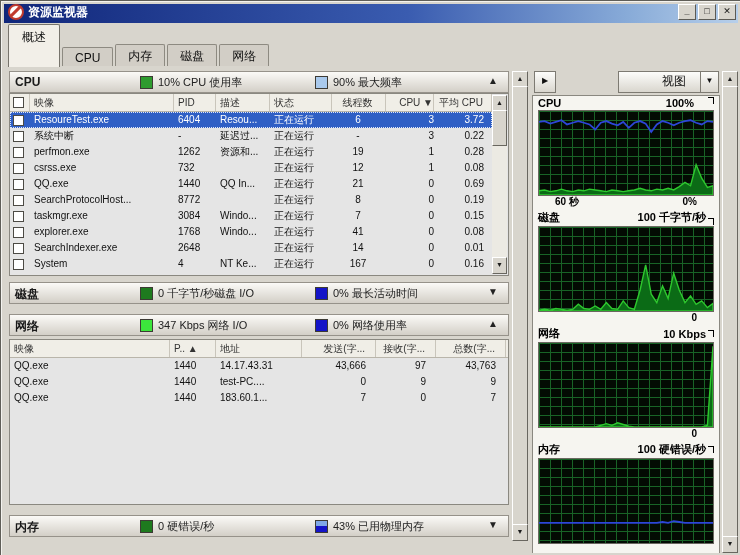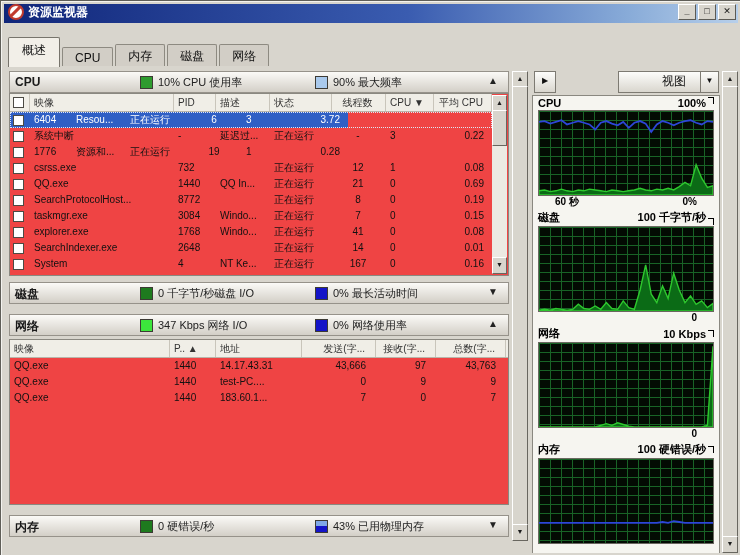--- a/index.html
+++ b/index.html
@@ -14,42 +14,42 @@
   .title-text{color:#fff;font-weight:bold;font-size:12px;flex:1;white-space:nowrap;overflow:hidden;}
   .win-btn{width:16px;height:14px;margin-left:2px;background:#d8d5cd;border:1px solid;border-color:#fff #5c5a54 #5c5a54 #fff;
     font-size:9px;line-height:12px;text-align:center;font-weight:bold;color:#1a1a1a;}
   
   .menubar{position:absolute;left:3px;top:22px;right:3px;height:19px;display:flex;align-items:center;font-size:12px;color:#111;}
   .menu-item{padding:1px 7px;white-space:nowrap;}
   
   .tabbar{position:absolute;left:3px;top:41px;right:3px;height:24px;border-bottom:1px solid #8d8a81;display:flex;align-items:flex-end;padding-left:4px;}
   .tab{font-size:12px;color:#111;background:#d2cec6;border:1px solid #8d8a81;border-bottom:none;
     padding:3px 12px 2px;margin-right:2px;border-radius:2px 2px 0 0;position:relative;top:1px;white-space:nowrap;}
-  .tab.active{background:#f2efe8;padding:4px 13px 8px;top:1px;z-index:2;border-color:#77746c;}
+  .tab.active{background:#f2efe8;padding:4px 13px 21px;top:1px;z-index:2;border-color:#77746c;}
   
   .client{position:absolute;left:3px;top:65px;right:3px;bottom:3px;background:#d8d5cd;}
   .left-panel{position:absolute;left:5px;top:5px;width:500px;height:470px;}
   
   .secbar{position:relative;height:20px;border:1px solid #96928a;background:linear-gradient(#fbfaf7,#d3cfc7);
     font-size:12px;margin-bottom:0;}
   .secbar .sec-title{position:absolute;left:5px;top:3px;font-weight:bold;color:#1a1a1a;white-space:nowrap;}
   .legend{position:absolute;top:3px;display:flex;align-items:center;font-size:11px;color:#222;white-space:nowrap;}
   .legend.l1{left:130px;} .legend.l2{left:305px;}
   .swatch{width:11px;height:11px;border:1px solid #3c3a34;margin-right:5px;flex:0 0 auto;}
   .sec-arrow{position:absolute;right:10px;top:3px;font-size:10px;color:#222;}
   
-  .tbl{position:relative;background:#ef4444;border:1px solid #8a8880;overflow:hidden;}
+  .tbl{position:relative;background:#e5e5e5;border:1px solid #8a8880;overflow:hidden;}
   .trow{display:flex;height:16px;line-height:16px;font-size:10px;color:#111;white-space:nowrap;}
   .trow.thead{background:#f0eee7;border-bottom:1px solid #b9b5aa;height:17px;line-height:17px;font-size:10px;color:#333;}
   .cell{overflow:hidden;padding-left:4px;box-sizing:border-box;flex:0 0 auto;}
   .thead .cell{border-right:1px solid #c9c5bb;}
   .cb{width:9px;height:9px;border:1px solid #4c4a44;background:#fff;display:inline-block;margin:3px 0 0 3px;}
   .cc{width:20px;padding:0;}
   .cpu-t .c0{width:144px}.cpu-t .c1{width:42px}.cpu-t .c2{width:54px}.cpu-t .c3{width:62px}
-  .cpu-t .c4{width:54px;text-align:center;padding-right:6px}.cpu-t .c5{width:48px;padding-right:20px}
+  .cpu-t .c4{width:54px;text-align:center;padding-right:6px}.cpu-t .c5{width:48px;text-align:right;padding-right:0}
   .cpu-t .c6{width:58px;text-align:right;padding-right:8px}
   .net-t .c0{width:160px}.net-t .c1{width:46px}.net-t .c2{width:86px}
   .net-t .c3{width:74px;text-align:right;padding-right:10px}.net-t .c4{width:60px;text-align:right;padding-right:10px}
   .net-t .c5{width:70px;text-align:right;padding-right:10px}
   .trow.sel .cell{background:#2f5fc5;color:#fff;}
   .trow.sel{outline:1px dotted #dfe6f5;outline-offset:-1px;}
   
   .sb{position:absolute;background:#eceae3;}
   .sbbtn{position:absolute;left:0;right:0;height:15px;background:#d8d5cd;border:1px solid;border-color:#fff #68665f #68665f #fff;
     font-size:7px;text-align:center;line-height:13px;color:#1c1c1c;}
@@ -116,40 +116,42 @@
               <div class="cell c0">映像</div>
               <div class="cell c1">PID</div>
               <div class="cell c2">描述</div>
               <div class="cell c3">状态</div>
               <div class="cell c4">线程数</div>
               <div class="cell c5">CPU ▼</div>
               <div class="cell c6">平均 CPU</div>
             </div>
             <div class="trow sel">
               <div class="cell cc"><span class="cb"></span></div>
+              <div class="cell c0">ResoureTest.exe</div>
               <div class="cell c1">6404</div>
               <div class="cell c2">Resou...</div>
               <div class="cell c3">正在运行</div>
               <div class="cell c4">6</div>
               <div class="cell c5">3</div>
               <div class="cell c6">3.72</div>
             </div>
             <div class="trow">
               <div class="cell cc"><span class="cb"></span></div>
               <div class="cell c0">系统中断</div>
               <div class="cell c1">-</div>
               <div class="cell c2">延迟过...</div>
               <div class="cell c3">正在运行</div>
               <div class="cell c4">-</div>
               <div class="cell c5">3</div>
               <div class="cell c6">0.22</div>
             </div>
             <div class="trow">
               <div class="cell cc"><span class="cb"></span></div>
-              <div class="cell c1">1776</div>
+              <div class="cell c0">perfmon.exe</div>
+              <div class="cell c1">1262</div>
               <div class="cell c2">资源和...</div>
               <div class="cell c3">正在运行</div>
               <div class="cell c4">19</div>
               <div class="cell c5">1</div>
               <div class="cell c6">0.28</div>
             </div>
             <div class="trow">
               <div class="cell cc"><span class="cb"></span></div>
               <div class="cell c0">csrss.exe</div>
               <div class="cell c1">732</div>
@@ -313,21 +315,21 @@
     <div class="rp-toolbar">
       <div class="btn btn-expand">▶</div>
       <div class="btn btn-view">视图</div>
       <div class="btn btn-drop">▼</div>
     </div>
 
     <div class="rp-card" id="graphs-card">
         <div class="graph-block">
           <div class="graph-lbl">
             <span>CPU</span>
-            <span style="display: flex; align-items: flex-start;">
+            <span style="display: flex; align-items: flex-start; gap: 12px;">
               <span>100%</span>
               <span class="bracket-top"></span>
             </span>
           </div>
           <div class="graph">
             <svg viewBox="0 0 100 100" preserveAspectRatio="none">
               <polygon points="0,100 0.0,95.0 3.2,94.0 6.5,96.0 9.7,95.0 12.9,93.0 16.1,95.0 19.4,96.0 22.6,94.0 25.8,95.0 29.0,93.0 32.3,94.0 35.5,95.0 38.7,96.0 41.9,94.0 45.2,95.0 48.4,96.0 51.6,95.0 54.8,94.0 58.1,92.0 61.3,94.0 64.5,95.0 67.7,93.0 71.0,94.0 74.2,92.0 77.4,94.0 80.6,90.0 83.9,85.0 87.1,89.0 90.3,64.0 93.5,80.0 96.8,91.0 100.0,89.0 100,100" fill="#0b6b16" stroke="#2ec82e" stroke-width="1.4" vector-effect="non-scaling-stroke"></polygon>
               <polyline points="0.0,13.0 3.2,12.0 6.5,15.0 9.7,13.0 12.9,11.0 16.1,16.0 19.4,14.0 22.6,12.0 25.8,14.0 29.0,16.0 32.3,22.0 35.5,14.0 38.7,12.0 41.9,15.0 45.2,17.0 48.4,13.0 51.6,20.0 54.8,14.0 58.1,12.0 61.3,15.0 64.5,25.0 67.7,16.0 71.0,12.0 74.2,14.0 77.4,17.0 80.6,14.0 83.9,12.0 87.1,11.0 90.3,14.0 93.5,16.0 96.8,12.0 100.0,13.0" fill="none" stroke="#2d46d8" stroke-width="1.8" vector-effect="non-scaling-stroke"></polyline>
             </svg>
           </div>

